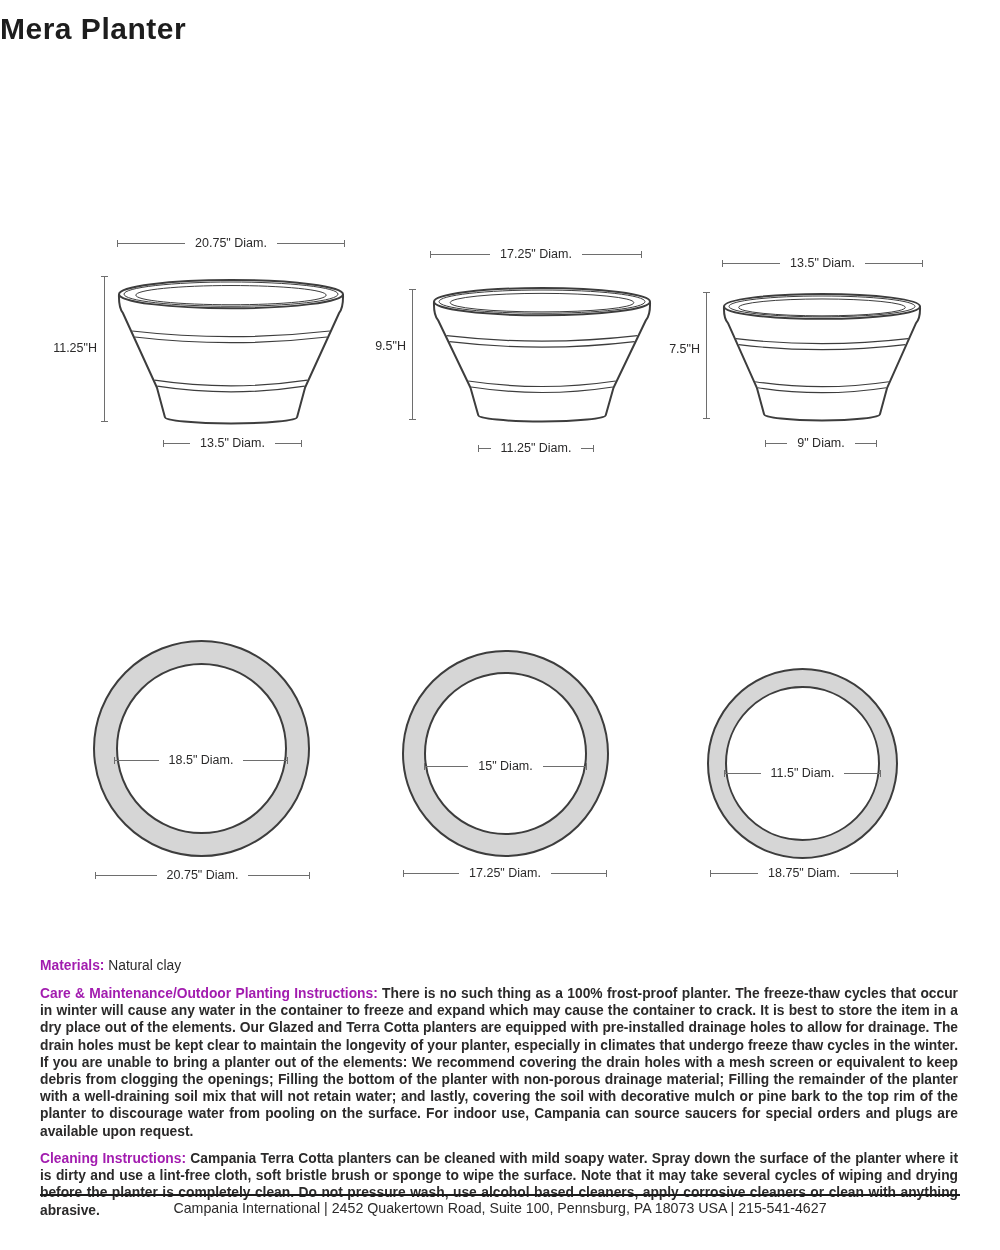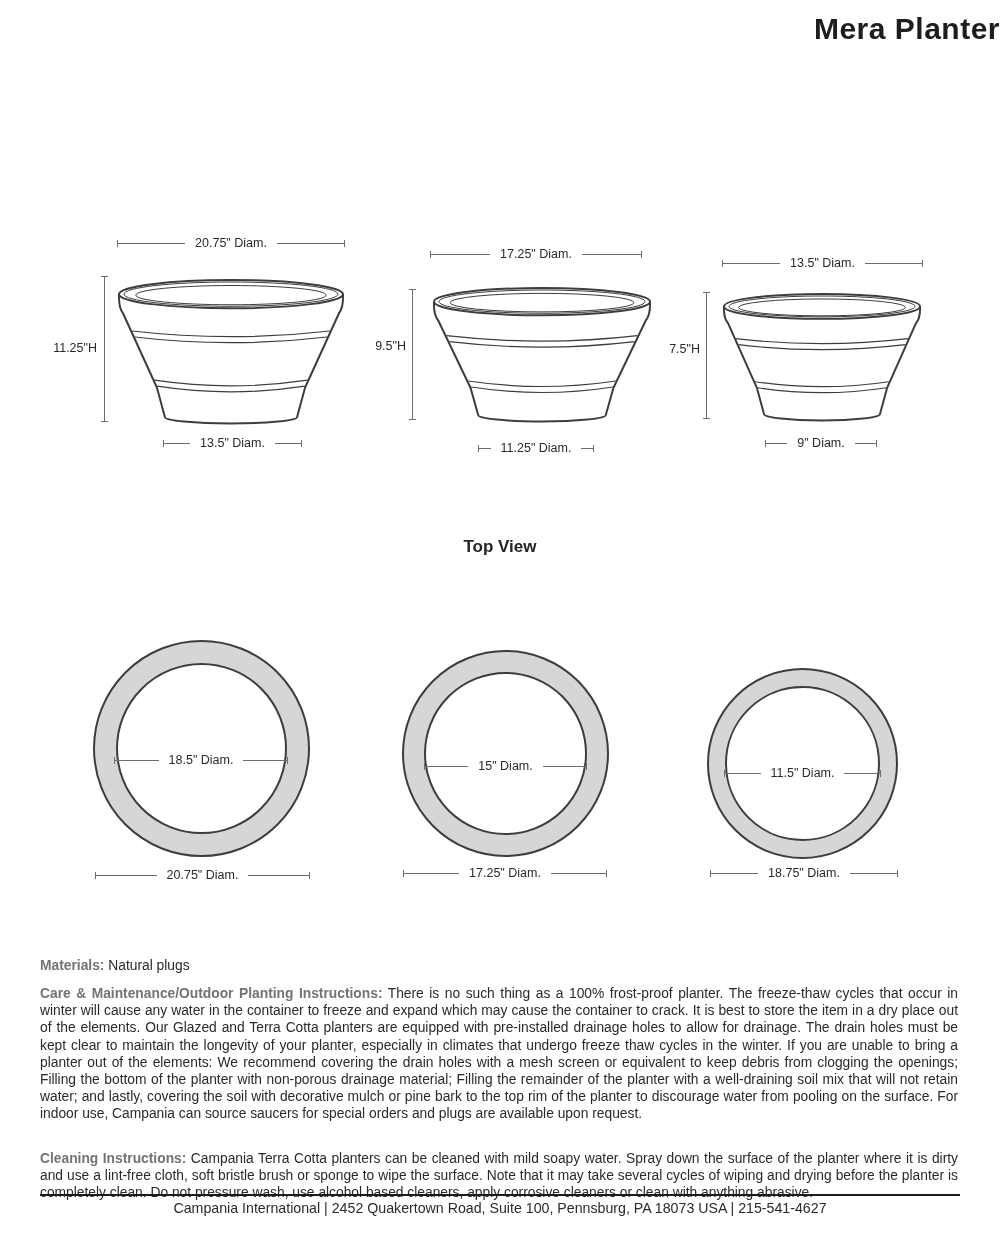--- a/index.html
+++ b/index.html
@@ -1,18 +1,18 @@
 <!DOCTYPE html>
 <html style="--text: #2b2a2a; --line: #6e6e6e; --line_dark: #3d3d3d; --ring_fill: #d6d6d6; --link: #4d7fae;"><head>
 <meta charset="utf-8">
 <style>
   html,body{margin:0;padding:0;background:#fff;}
   .page{position:relative;width:1000px;height:1250px;background:#fff;overflow:hidden;
         font-family:"Liberation Sans","DejaVu Sans",sans-serif;color:var(--text,#2b2a2a);}
-  .title{position:absolute;left:0;top:12px;width:1000px;text-align:right;margin:0;
+  .title{position:absolute;left:0;top:12px;width:1000px;text-align:left;margin:0;
          font-size:30px;font-weight:bold;letter-spacing:.5px;color:#1d1d1d;}
   .view-heading{position:absolute;left:0;width:1000px;text-align:center;margin:0;
                 font-size:17px;font-weight:bold;color:#232323;}
   
   .dim{position:absolute;display:flex;align-items:center;height:14px;font-size:12.5px;}
   .dim .tick{width:1px;height:7px;background:var(--line,#6e6e6e);}
   .dim .seg{flex:1;height:1px;background:var(--line,#6e6e6e);}
   .dim .lbl{padding:0 10px;white-space:nowrap;color:#2b2a2a;}
   
   .vdim{position:absolute;display:flex;flex-direction:column;align-items:center;width:8px;}
@@ -21,22 +21,22 @@
   .vlbl{position:absolute;font-size:12.5px;text-align:right;white-space:nowrap;color:#2b2a2a;}
   .pot{position:absolute;display:block;}
   
   .ring{position:absolute;border-radius:50%;background:var(--ring_fill,#d6d6d6);
         border:2px solid var(--line_dark,#3d3d3d);box-sizing:border-box;}
   .ring-inner{position:absolute;border-radius:50%;background:#fff;
               border:2px solid var(--line_dark,#3d3d3d);}
   
   .body-text{position:absolute;left:40px;width:918px;margin:0;font-size:13.8px;
              line-height:17.2px;color:#2b2a2a;}
-  .justify{text-align:justify;}
-  .body-text b{color:#737373;}
+  .justify{text-align:justify;font-weight:bold;}
+  .body-text b{color:#a21caf;}
   .footer-rule{position:absolute;left:40px;width:920px;height:2px;background:#1b1b1b;}
   .footer-line{position:absolute;left:0;width:1000px;text-align:center;font-size:14.2px;color:#2b2a2a;}
   .site{color:var(--link,#4d7fae);text-decoration:underline;cursor:pointer;}
   .fsep{margin:0 5px;}
 </style>
 </head>
 <body>
 
 <div class="page">
 
@@ -128,21 +128,20 @@
   </div>
   <div class="vlbl" style="left:660px;top:342px;width:40px">7.5"H</div>
   <div class="dim" style="left:765px;top:436px;width:112px">
     <span class="tick"></span>
       <span class="seg"></span>
     <span class="lbl">9" Diam.</span>
     <span class="seg"></span>
       <span class="tick"></span>
   </div>
 
-  <h2 class="view-heading" style="top:537px">Top View</h2>
 
   <div class="ring" style="left:93px;top:640px;width:217px;height:217px">
     <div class="ring-inner" style="inset:21px"></div>
   </div>
   <div class="dim" style="left:114px;top:753px;width:174px">
     <span class="tick"></span>
       <span class="seg"></span>
     <span class="lbl">18.5" Diam.</span>
     <span class="seg"></span>
       <span class="tick"></span>
@@ -186,21 +185,21 @@
   <div class="dim" style="left:710px;top:866px;width:188px">
     <span class="tick"></span>
       <span class="seg"></span>
     <span class="lbl">18.75" Diam.</span>
     <span class="seg"></span>
       <span class="tick"></span>
   </div>
 
   <p class="body-text" style="top:957px">
     <b>Materials:</b>
-    <span>Natural plugs</span>
+    <span>Natural clay</span>
   </p>
 
   <p class="body-text justify" style="top:985px">
     <b>Care &amp; Maintenance/Outdoor Planting Instructions:</b>
     <span>There is no such thing as a 100% frost-proof planter. The freeze-thaw cycles that occur in winter will cause any water in the container to freeze and expand which may cause the container to crack. It is best to store the item in a dry place out of the elements. Our Glazed and Terra Cotta planters are equipped with pre-installed drainage holes to allow for drainage. The drain holes must be kept clear to maintain the longevity of your planter, especially in climates that undergo freeze thaw cycles in the winter. If you are unable to bring a planter out of the elements: We recommend covering the drain holes with a mesh screen or equivalent to keep debris from clogging the openings; Filling the bottom of the planter with non-porous drainage material; Filling the remainder of the planter with a well-draining soil mix that will not retain water; and lastly, covering the soil with decorative mulch or pine bark to the top rim of the planter to discourage water from pooling on the surface. For indoor use, Campania can source saucers for special orders and plugs are available upon request.</span>
   </p>
 
   <p class="body-text justify" style="top:1150px">
     <b>Cleaning Instructions:</b>
     <span>Campania Terra Cotta planters can be cleaned with mild soapy water. Spray down the surface of the planter where it is dirty and use a lint-free cloth, soft bristle brush or sponge to wipe the surface. Note that it may take several cycles of wiping and drying before the planter is completely clean. Do not pressure wash, use alcohol based cleaners, apply corrosive cleaners or clean with anything abrasive.</span>

